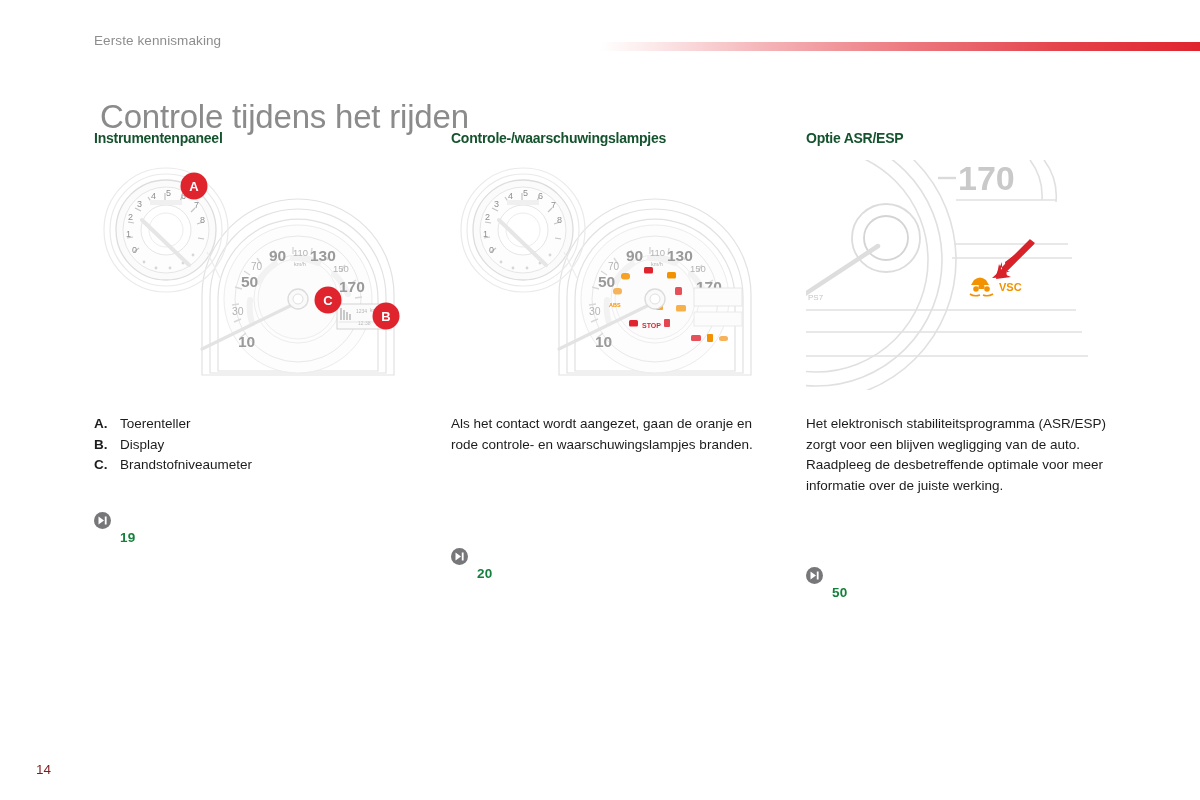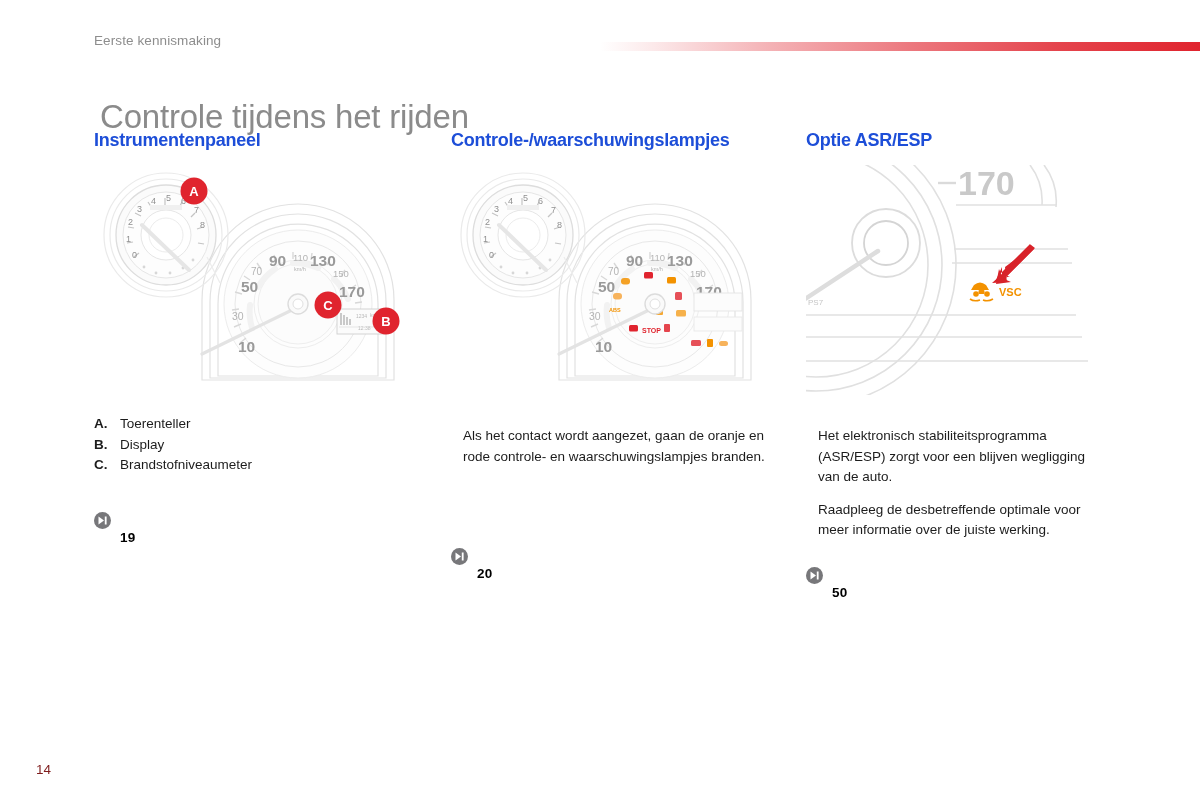--- a/index.html
+++ b/index.html
@@ -56,23 +56,23 @@
   
   .col {
     position: absolute;
     top: 130px;
   }
   .col-1 { left: 94px;  width: 340px; }
   .col-2 { left: 451px; width: 330px; }
   .col-3 { left: 806px; width: 312px; }
 
   .col-heading {
-    font-size: 18px;
+    font-size: 14px;
     font-weight: bold;
-    color: #1d4ed8;
+    color: #14532d;
     letter-spacing: -0.25px;
     margin: 0 0 0 0;
     white-space: nowrap;
   }
 
   
   .illus {
     position: relative;
     margin-top: 14px;
   }
@@ -98,21 +98,21 @@
   }
   .legend-val { flex: 1 1 auto; }
 
   
   .body-text {
     position: absolute;
     font-size: 13.5px;
     line-height: 20.5px;
     color: #1c1c1c;
   }
-  .body-text p { margin: 12px; }
+  .body-text p { margin: 0; }
   .bt-2 { left: 451px; top: 414px; width: 330px; }
   .bt-3 { left: 806px; top: 414px; width: 312px; }
 
   
   .pageref {
     position: absolute;
     display: flex;
     align-items: center;
     gap: 9px;
   }
@@ -120,21 +120,21 @@
     width: 17px; height: 17px;
     border-radius: 50%;
     background: #77777a;
     display: flex;
     align-items: center;
     justify-content: center;
   }
   .pageref .num {
     font-size: 13.5px;
     font-weight: bold;
-    color: #000000;
+    color: #15803d;
     letter-spacing: .2px;
     margin-top: 34px;
   }
   .pr-1 { left: 94px;  top: 496px; }
   .pr-2 { left: 451px; top: 532px; }
   .pr-3 { left: 806px; top: 551px; }
 
   
   .folio {
     position: absolute;

